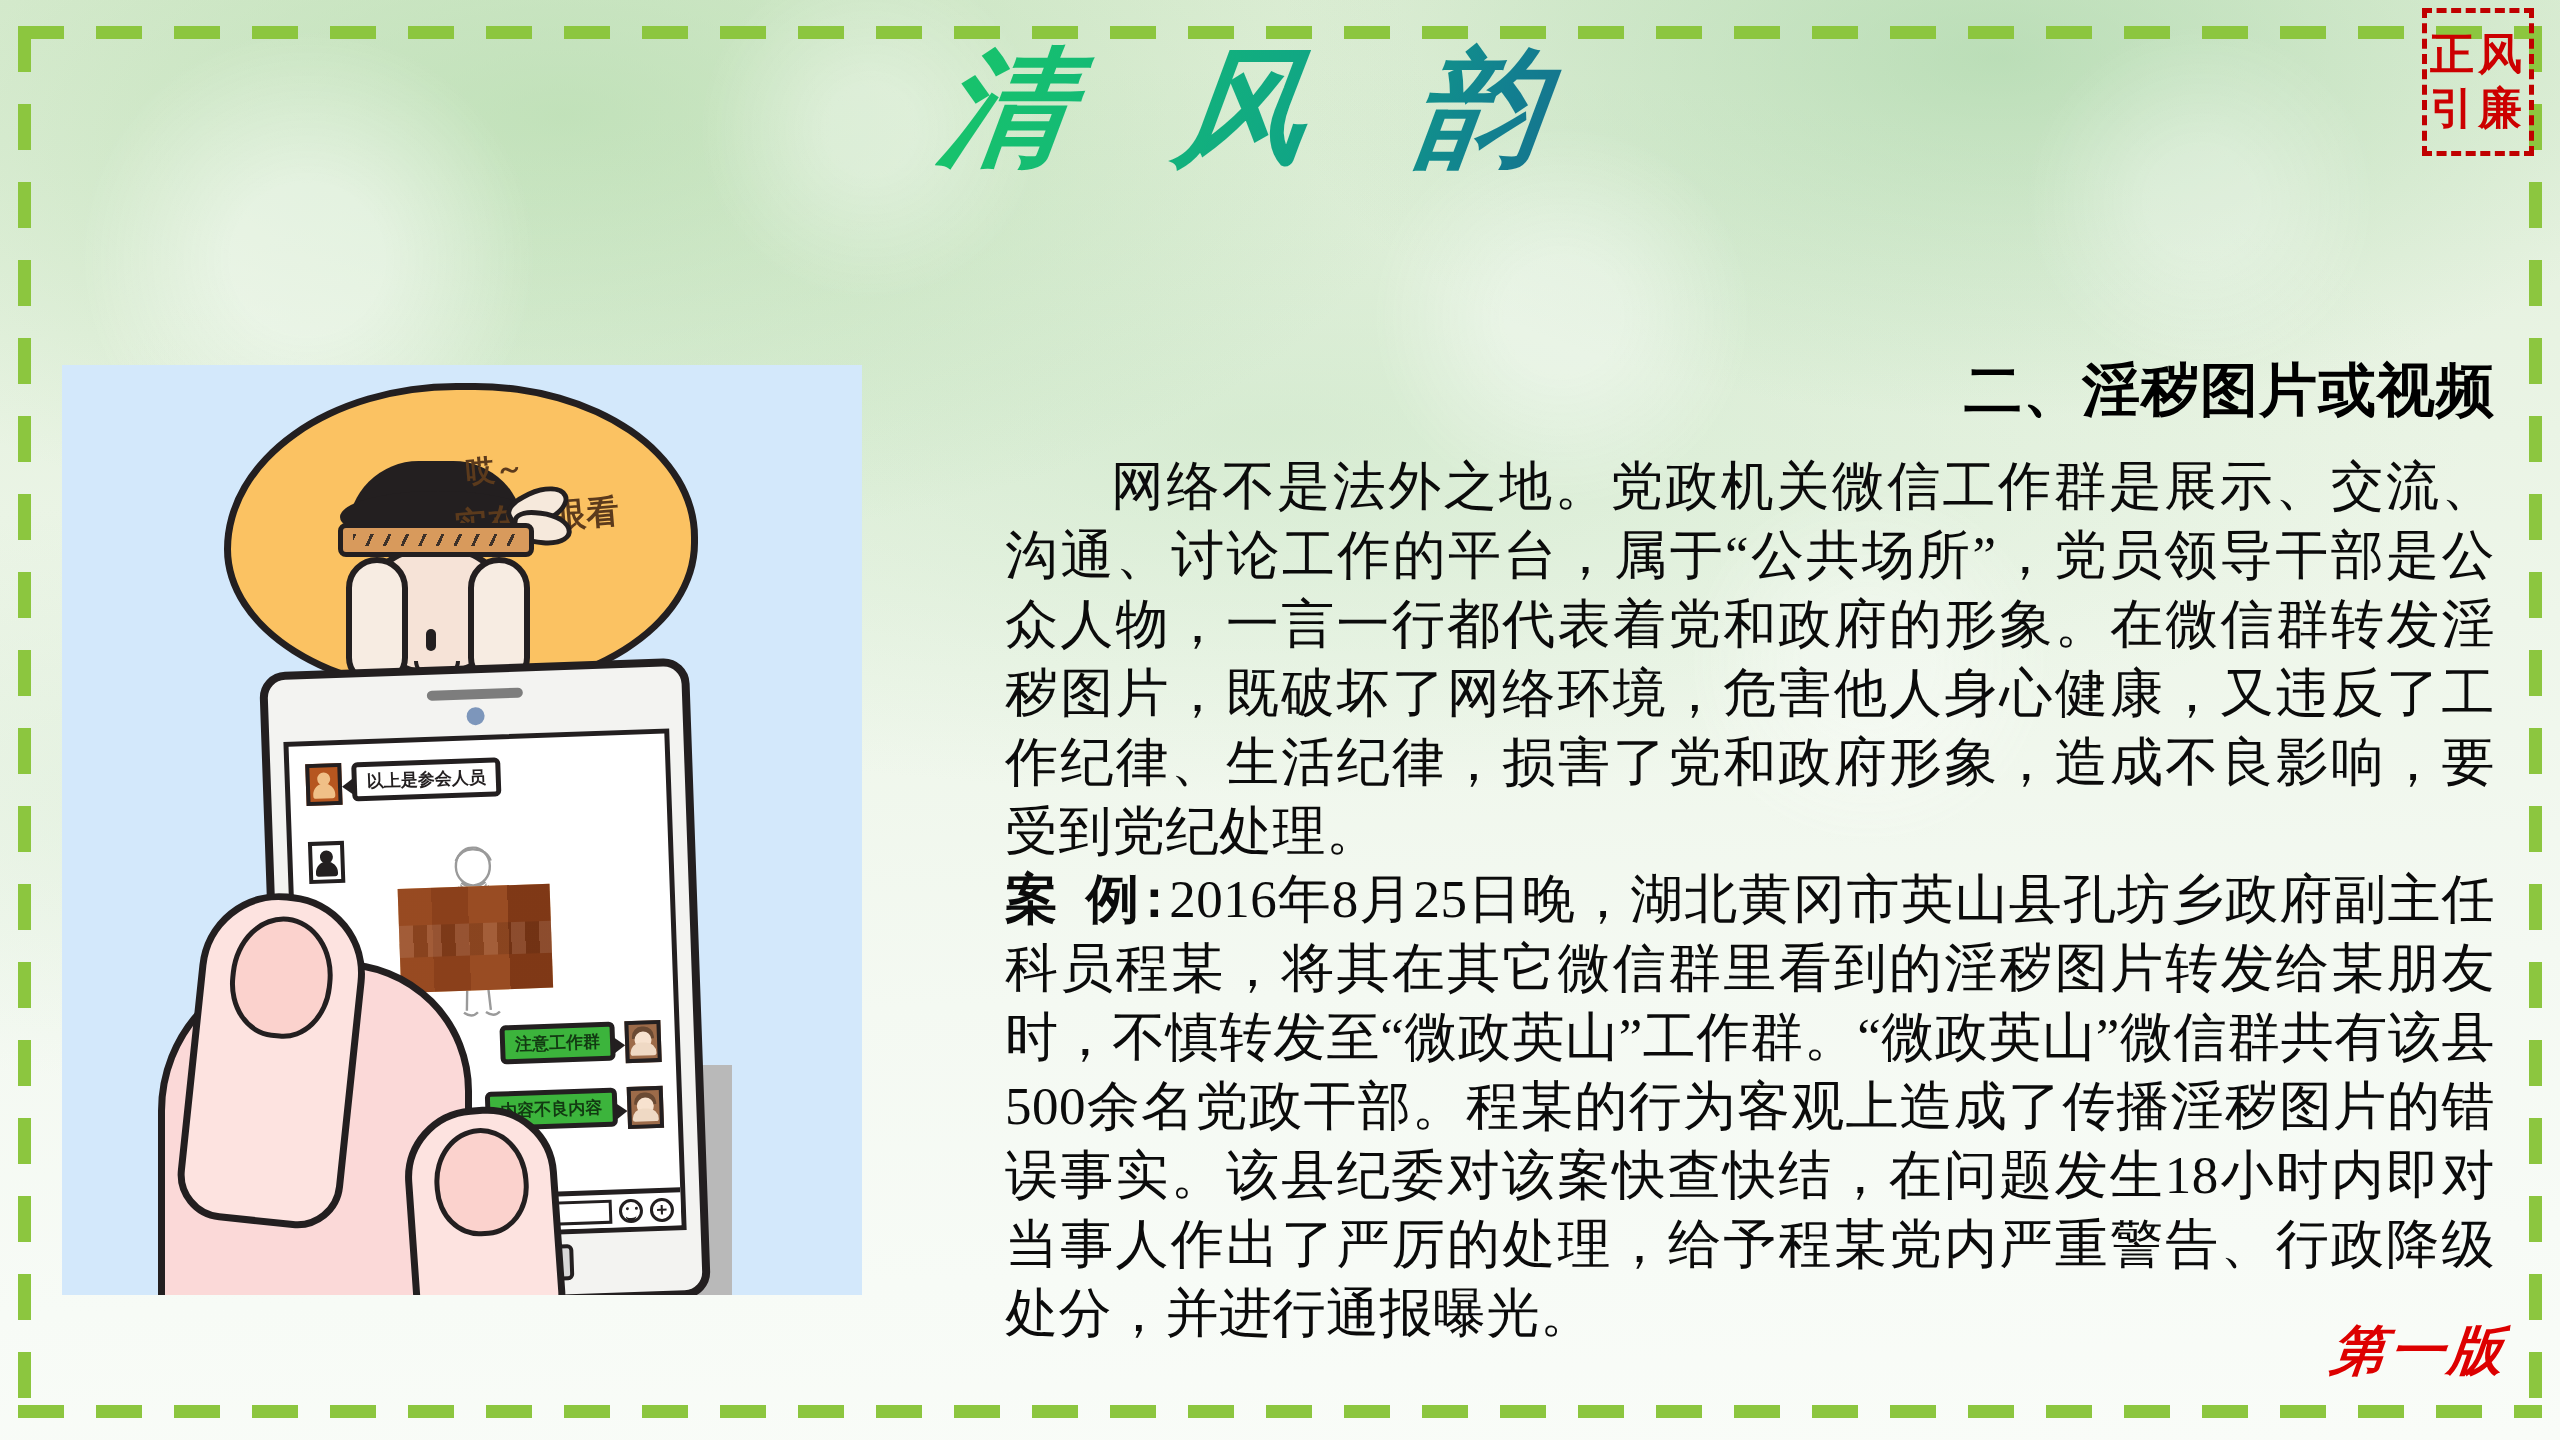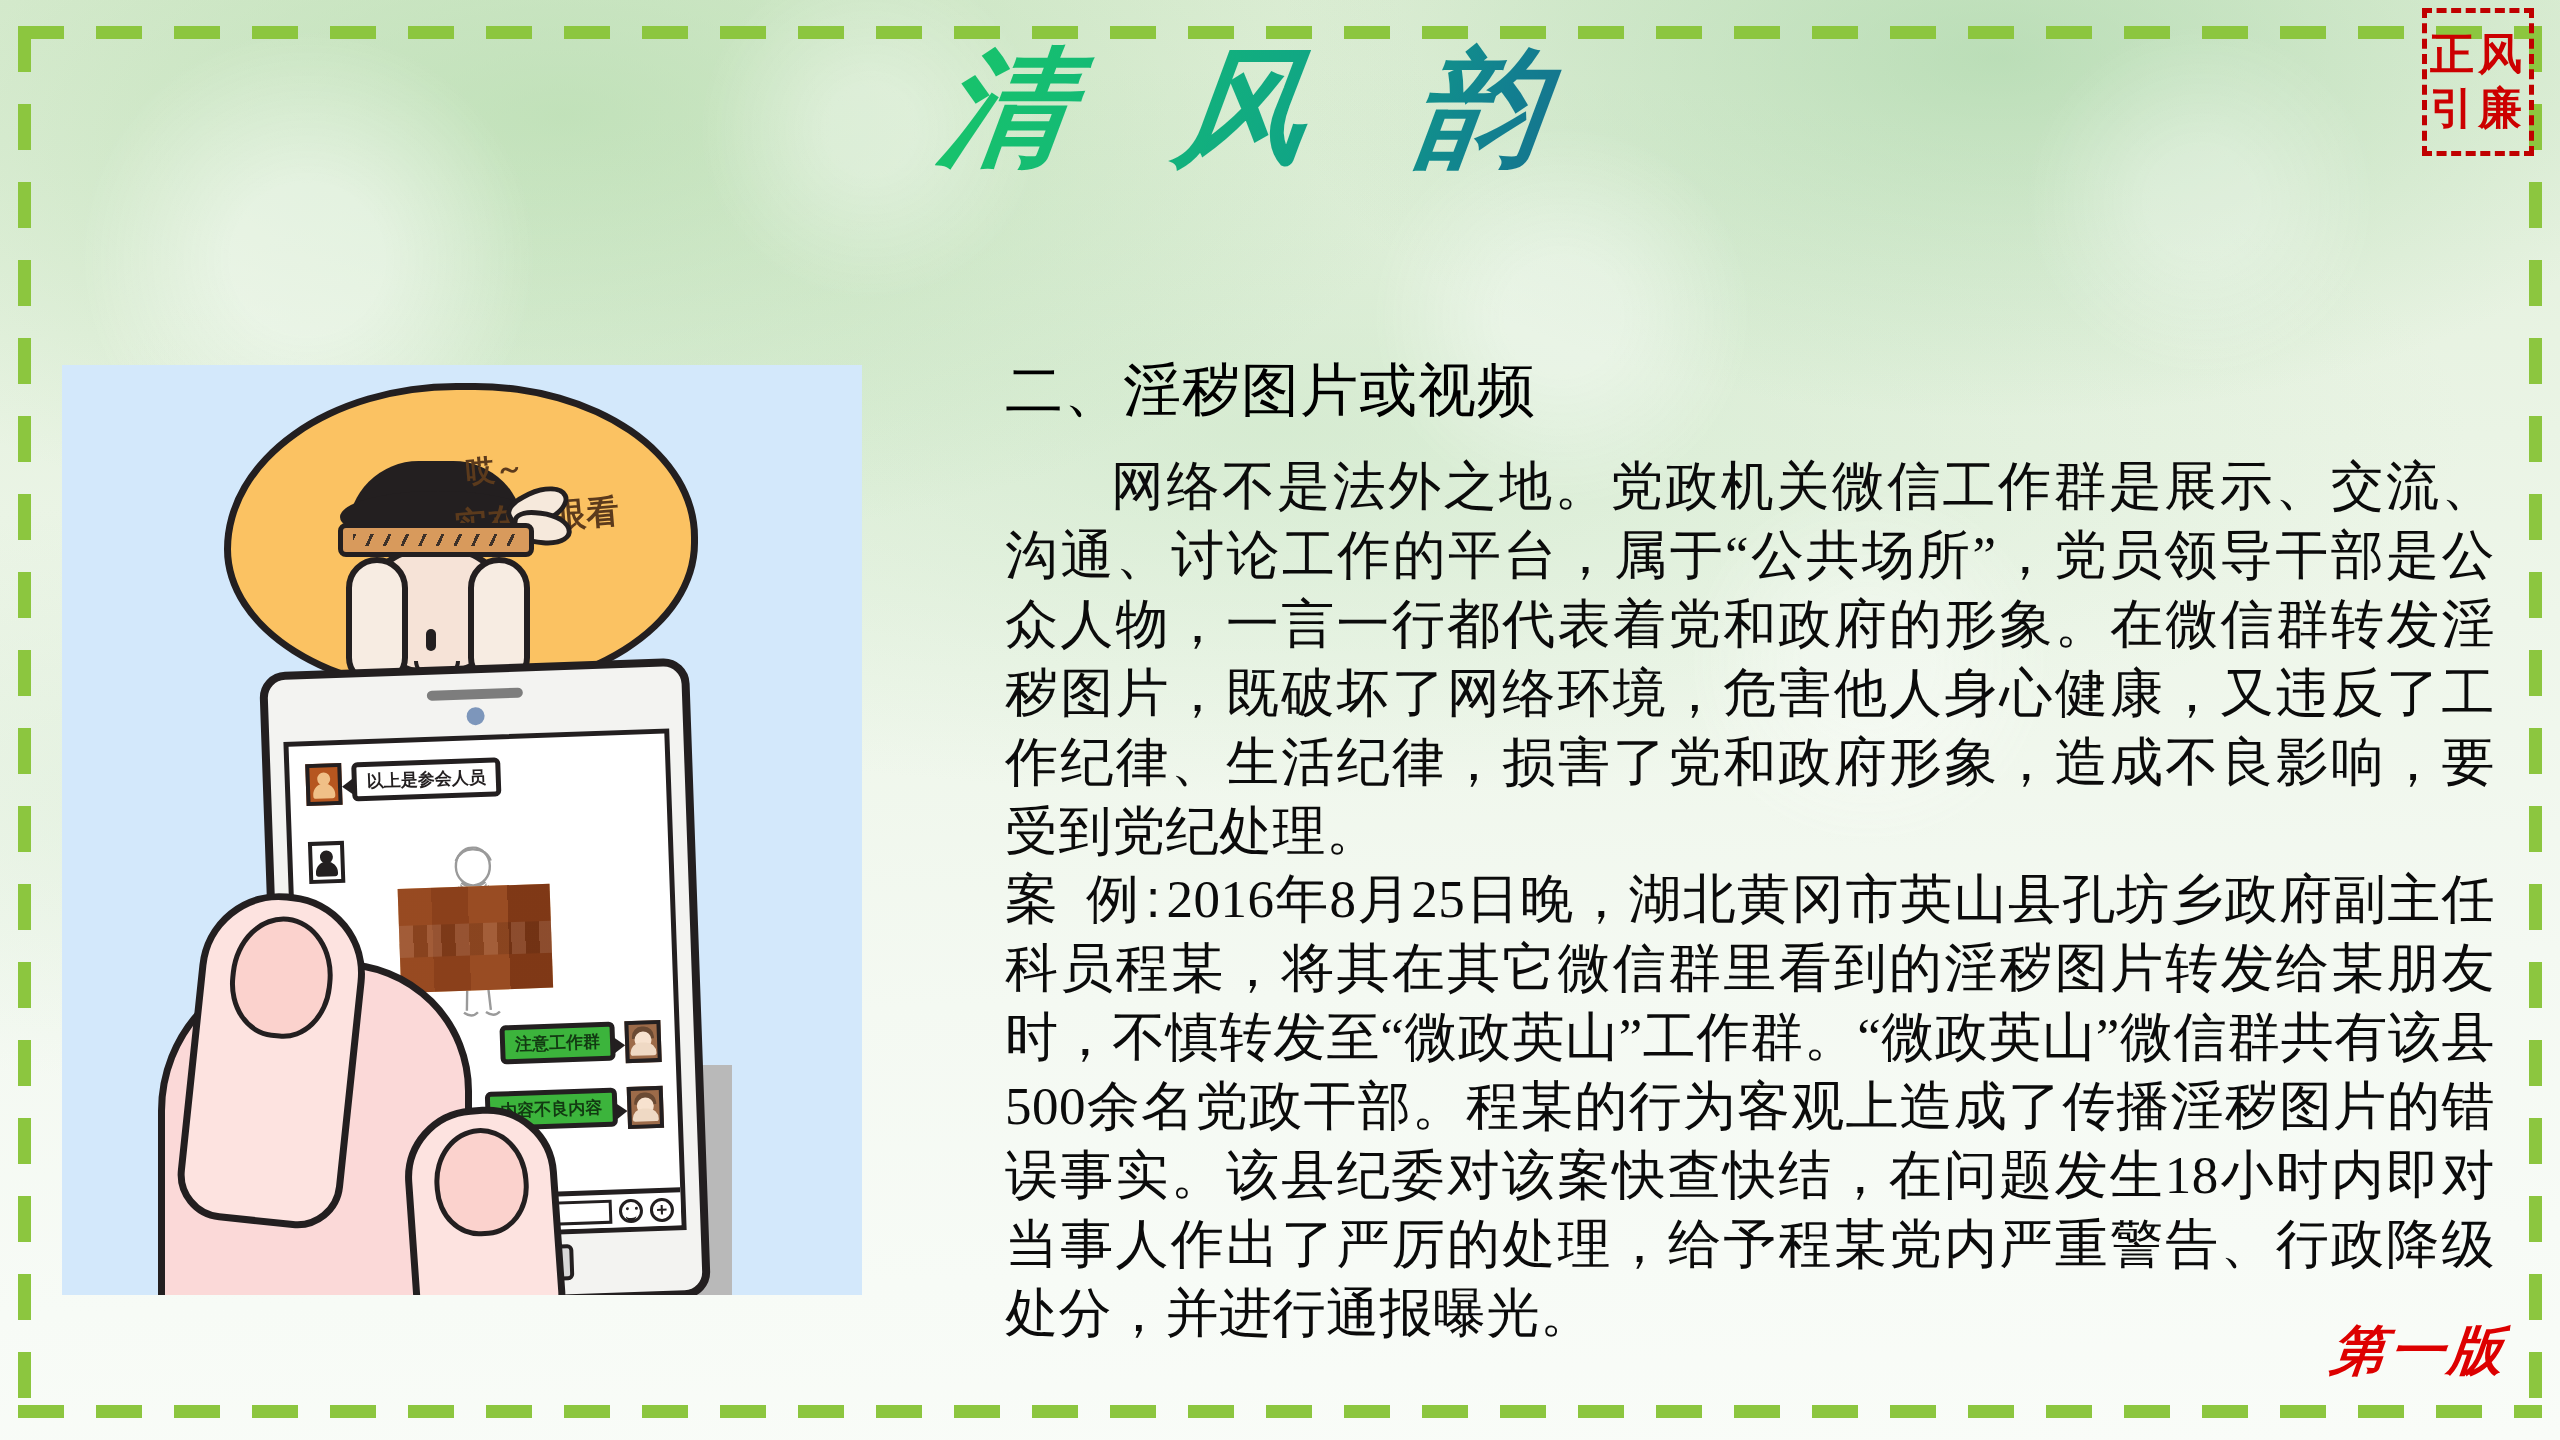--- a/index.html
+++ b/index.html
@@ -399,39 +399,40 @@
     position: absolute;
     left: 1005px;
     top: 358px;
     width: 1490px;
     z-index: 4;
   }
   #article h2 {
     margin: 0 0 7px 0;
     font-family: "Liberation Serif", "DejaVu Serif", serif;
     font-size: 58px;
-    font-weight: 400;
+    font-weight: 700;
     color: #000;
     letter-spacing: 1px;
     line-height: 1.14;
+    text-align: right;
   }
   #article p {
     margin: 0;
     font-family: "Liberation Serif", "DejaVu Serif", serif;
     font-size: 53px;
     line-height: 1.30;
     color: #0b0b0b;
     text-align: justify;
     text-justify: inter-ideograph;
     letter-spacing: 0.5px;
   }
   #article p.indent { text-indent: 2em; margin-top: 28px; }
   #article .case-label {
     font-family: "Liberation Sans", "DejaVu Sans", sans-serif;
-    font-weight: 400;
+    font-weight: 700;
     letter-spacing: 6px;
   }
 
   
   #page-marker {
     position: absolute;
     right: 52px;
     bottom: 52px;
     font-family: "Liberation Serif", "DejaVu Serif", serif;
     font-size: 54px;

